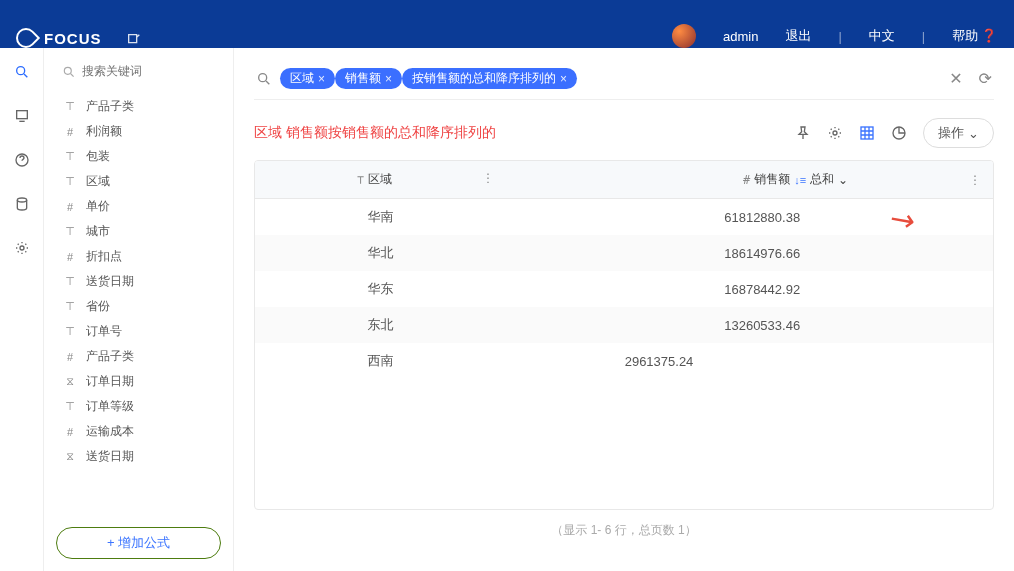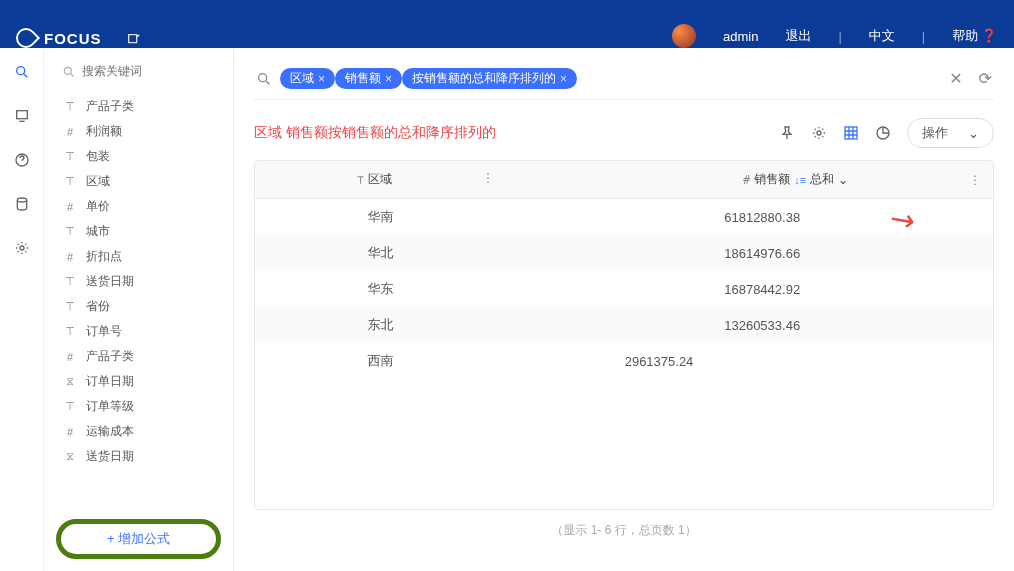--- a/index.html
+++ b/index.html
@@ -16,34 +16,34 @@
     .rail { width: 44px; border-right: 1px solid #eee; display: flex; flex-direction: column; align-items: center; padding-top: 14px; gap: 24px; }
     .rail-item { color: #666; cursor: pointer; display: flex; align-items: center; justify-content: center; width: 20px; height: 20px; }
     .rail-item.active { color: #2b6cff; }
     .sidebar { width: 190px; border-right: 1px solid #eee; padding: 12px 12px; display: flex; flex-direction: column; overflow: hidden; }
     .pill-btn { border: 1px solid #d9e4ff; color: #3b74ff; border-radius: 999px; padding: 6px 18px; font-size: 13px; background: #fff; cursor: pointer; margin: 8px auto 14px; display: block; }
     .side-search { display: flex; align-items: flex-start; gap: 6px; padding: 4px 6px; font-size: 12px; color: #aaa; margin-bottom: 10px; }
     .side-search input { border: none; outline: none; font-size: 12px; width: 100%; color: #333; }
     .field-list { flex: 1; overflow: auto; }
     .field-item { display: flex; align-items: center; gap: 8px; font-size: 12px; color: #555; padding: 4px 6px; cursor: pointer; }
     .field-icon { color: #888; width: 16px; font-size: 11px; text-align: center; }
-    .add-formula { border: 5px solid #4d7c0f; color: #3b74ff; border-radius: 999px; padding: 6px 18px; font-size: 13px; background: #fff; cursor: pointer; margin-top: auto; }
+    .add-formula { border: 1px solid #4d7c0f; color: #3b74ff; border-radius: 999px; padding: 6px 18px; font-size: 13px; background: #fff; cursor: pointer; margin-top: auto; }
     .main { flex: 1; padding: 14px 20px; overflow: auto; }
     .query-bar { display: flex; align-items: center; gap: 8px; border-bottom: 1px solid #eee; padding: 6px 2px 10px; }
     .q-icon { color: #888; }
     .chip { background: #3b6fff; color: #fff; border-radius: 999px; padding: 2px 10px; font-size: 12px; display: inline-flex; align-items: center; gap: 4px; cursor: default; }
     .chip .x { cursor: pointer; opacity: 0.85; font-size: 12px; }
     .query-right { margin-left: auto; display: flex; gap: 16px; color: #888; }
     .query-right span { cursor: pointer; }
     .title-row { display: flex; align-items: center; margin: 18px 0 12px; gap: 12px; }
     .page-title { font-size: 14px; font-weight: 400; color: #ef4444; }
     .title-actions { margin-left: auto; display: flex; align-items: center; gap: 16px; color: #666; }
     .ta-icon { cursor: pointer; display: inline-flex; }
     .ta-icon.on { color: #3b74ff; }
-    .op-btn { border: 1px solid #ddd; border-radius: 999px; padding: 5px 14px; font-size: 13px; color: #555; cursor: pointer; display: inline-flex; gap: 20px; align-items: center; }
+    .op-btn { border: 1px solid #ddd; border-radius: 999px; padding: 5px 14px; font-size: 13px; color: #555; cursor: pointer; display: inline-flex; gap: 4px; align-items: center; }
     .table-wrap { border: 1px solid #e8e8e8; border-radius: 4px; overflow: hidden; }
     .tbl { width: 100%; border-collapse: collapse; font-size: 13px; }
     .tbl thead th { background: #f7f9fb; font-weight: 400; color: #444; padding: 10px 12px; border-bottom: 1px solid #e8e8e8; font-size: 12px; }
     .tbl th .th-inner { display: inline-flex; align-items: center; gap: 4px; }
     .tbl th .dots { float: right; color: #888; cursor: pointer; }
     .sort-ind { color: #3b74ff; font-size: 11px; }
     .tbl td { padding: 9px 12px; color: #555; text-align: center; }
     .tbl tbody tr:nth-child(even) { background: #fafafa; }
     .annot-box { position: absolute; border: 1px solid #e74c3c; color: #e74c3c; font-size: 12px; padding: 8px; pointer-events: none; }
     .annot-arrow { position: absolute; color: #e74c3c; font-size: 30px; transform: rotate(-35deg); pointer-events: none; }

